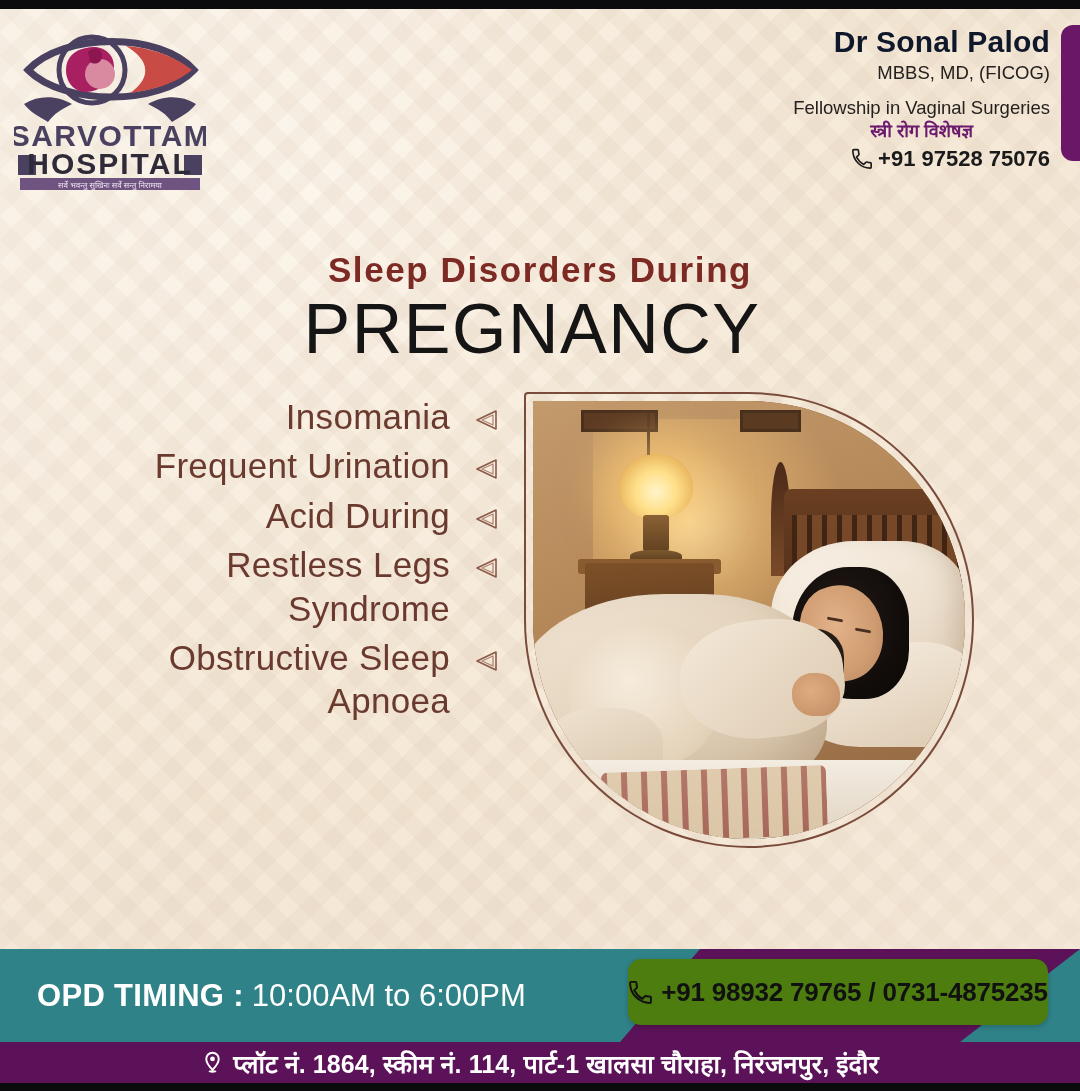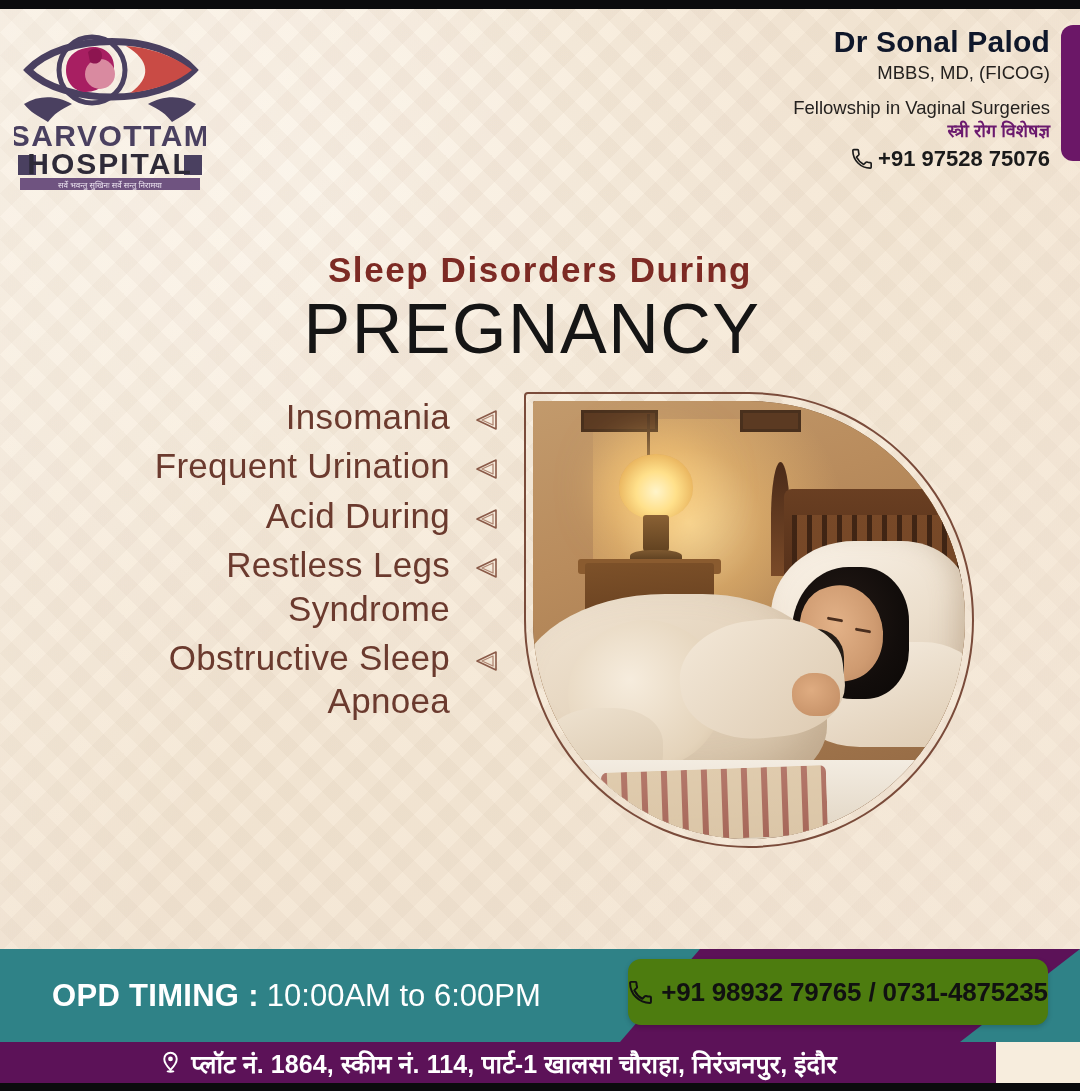--- a/index.html
+++ b/index.html
@@ -52,21 +52,21 @@
   
   .doctor{
     position:absolute; right:30px; top:24px; text-align:right; z-index:15;
     line-height:1.18;
   }
   .doc-name{
     font-size:30px; font-weight:bold; color:#0f172a; letter-spacing:.2px;
   }
   .doc-deg{ font-size:18.5px; color:#24211f; margin-top:3px; }
   .doc-fellow{ font-size:18.5px; color:#24211f; margin-top:13px; }
-  .doc-hindi{ font-size:18px; font-weight:bold; color:#6b1a6e; margin-top:2px; }
+  .doc-hindi{ font-size:18px; font-weight:bold; color:#6b1a6e; margin-top:2px;text-align:center; }
   .doc-phone{
     font-size:22px; font-weight:bold; color:#1a1a1a; margin-top:4px;
     display:flex; align-items:center; justify-content:flex-end; gap:5px;
   }
   .ph-ico{ width:22px; height:22px; display:inline-block; }
   .ph-ico svg{ display:block; width:100%; height:100%; }
   
   .head-sub{
     position:absolute; left:0; right:0; top:250px; text-align:center; z-index:14;
     font-size:35px; font-weight:bold; color:#7d2a24; letter-spacing:1.6px;
@@ -251,38 +251,38 @@
     position:absolute; left:0; top:0; width:700px; height:93px;
     background:#2f8287;
     clip-path:polygon(0 0, 700px 0, 620px 93px, 0 93px);
   }
   .opd-teal-r{
     position:absolute; right:0; top:0; width:120px; height:93px;
     background:#2f8287;
     clip-path:polygon(120px 0, 120px 93px, 0 93px);
   }
   .opd-text{
-    position:absolute; left:52px; top:0; height:93px;
+    position:absolute; left:37px; top:0; height:93px;
     display:flex; align-items:center; gap:0; z-index:3;
     font-size:31px; color:#ffffff;
   }
   .opd-label{ font-weight:bold; letter-spacing:.3px; }
   .opd-value{ font-weight:normal; margin-left:8px; }
   .opd-pill{
     position:absolute; left:628px; top:10px; width:420px; height:66px;
     background:#4d7c0f; border-radius:13px; z-index:4;
     display:flex; align-items:center; justify-content:center; gap:8px;
     box-shadow:0 2px 5px rgba(0,0,0,.18);
   }
   .opd-pill-text{ font-size:26px; font-weight:bold; color:#111; letter-spacing:-.2px; }
   .pill-ico{ width:25px; height:25px; }
   .pill-ico svg{ display:block; width:100%; height:100%; }
   
   .addr{
-    position:absolute; left:0; top:1042px; width:996px; height:41px; z-index:20;
+    position:absolute; left:0; top:1042px; width:1080px; height:41px; z-index:20;
     background:#5c1258;
     display:flex; align-items:center; justify-content:center; gap:9px;
   }
   .addr-ico{ width:23px; height:23px; }
   .addr-ico svg{ display:block; width:100%; height:100%; }
   .addr-text{ font-size:25px; font-weight:bold; color:#ffffff; letter-spacing:.1px; }
 </style>
 </head>
 <body>
 

